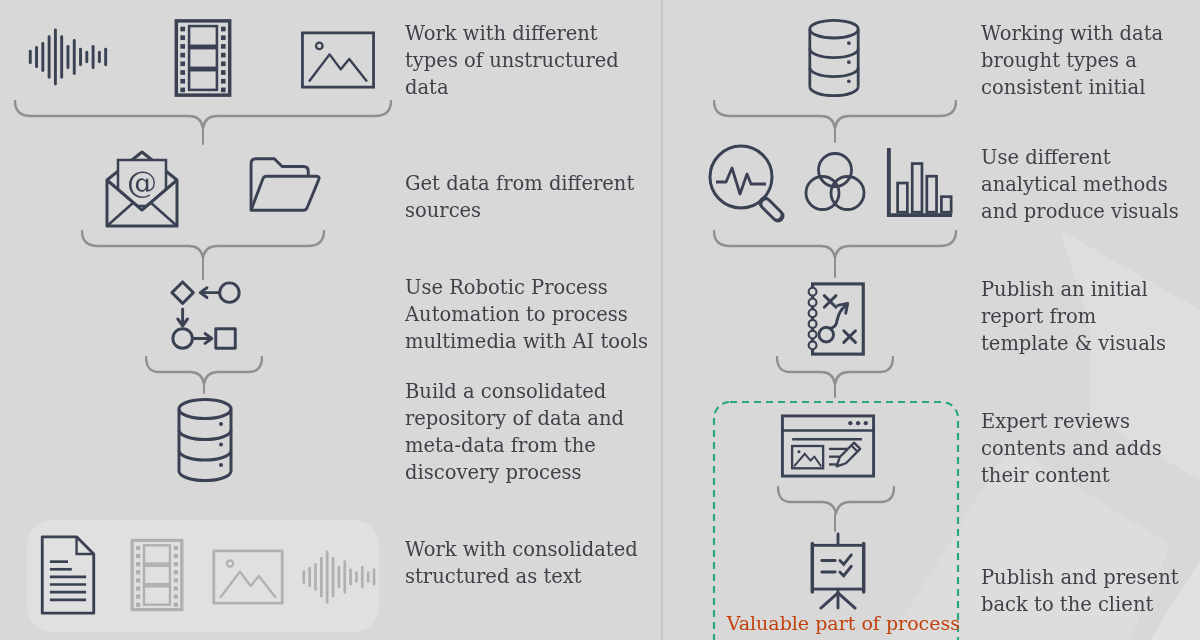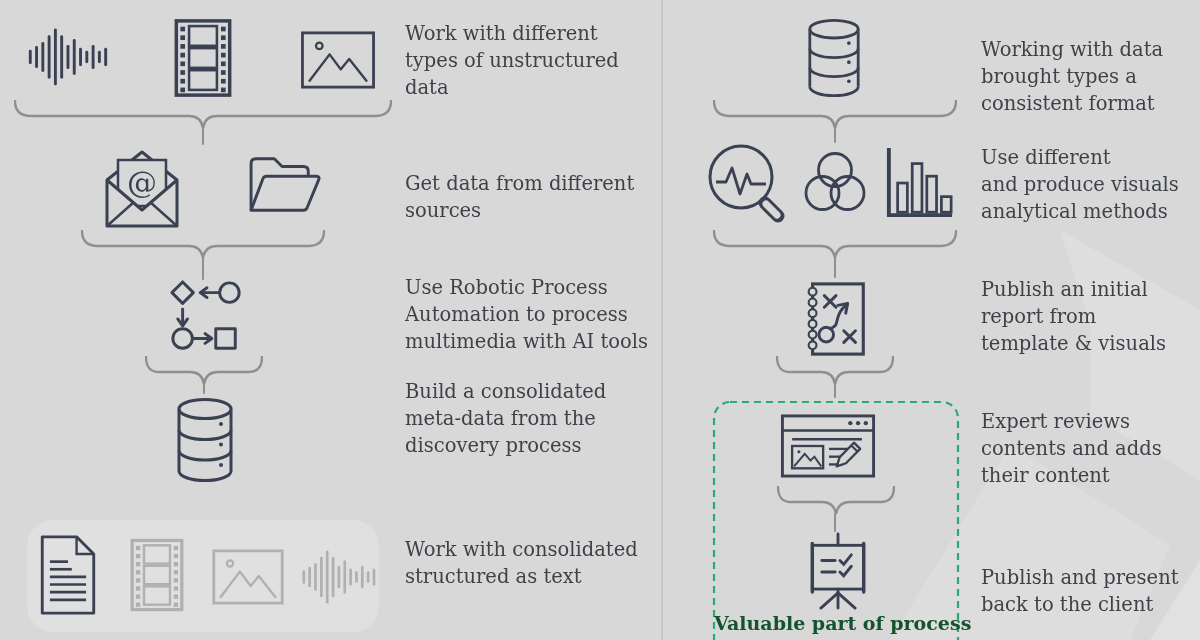--- a/index.html
+++ b/index.html
@@ -4,22 +4,22 @@
 <style>
   html,body{margin:0;padding:0;background:#d8d8d8;}
   .stage{position:relative;width:1200px;height:640px;background:#d8d8d8;overflow:hidden;
          font-family:"DejaVu Serif", "Liberation Serif", serif;}
   .abs{position:absolute;}
   .label{position:absolute;color:#3e4248;font-size:19.5px;line-height:27px;}
   .label div{white-space:nowrap;}
   .stem{position:absolute;width:2px;background:#8f8f8f;border-radius:1px;}
   .divider{position:absolute;left:661px;top:0;width:2px;height:640px;background:#c7c7c7;}
   .panel{position:absolute;left:27px;top:520px;width:352px;height:112px;background:#e0e0e0;border-radius:26px;}
-  .caption{position:absolute;left:714px;width:246px;text-align:right;color:#14532d;
-           font-size:19px;font-weight:700;line-height:26px;white-space:nowrap;}
+  .caption{position:absolute;left:714px;width:246px;text-align:right;color:#c2410c;
+           font-size:19px;font-weight:400;line-height:26px;white-space:nowrap;}
   svg{display:block;}
 </style>
 </head>
 <body>
 
 <div class="stage">
 
   <svg class="abs" style="left:880px;top:230px" width="320" height="410" viewBox="0 0 320 410">
     <polygon points="180,0 320,80 320,250 210,185 210,95" fill="#e0e0e0" opacity="0.75"></polygon>
     <polygon points="10,410 130,215 290,315 250,410" fill="#e0e0e0" opacity="0.7"></polygon>
@@ -214,20 +214,21 @@
       <div></div>
   </div>
   <div class="label" style="left:405px;top:274px">
     <div>Use Robotic Process</div>
       <div>Automation to process</div>
     <div>multimedia with AI tools</div>
       <div></div>
   </div>
   <div class="label" style="left:405px;top:378px">
     <div>Build a consolidated</div>
+      <div>repository of data and</div>
     <div>meta-data from the</div>
       <div>discovery process</div>
   </div>
   <div class="label" style="left:405px;top:536px">
     <div>Work with consolidated</div>
     <div>structured as text</div>
       <div></div>
   </div>
 
   <svg class="abs" style="left:806px;top:18px" width="56" height="80" viewBox="0 0 58 86">
@@ -342,30 +343,30 @@
         <path d="M46,42 l4,4 l8,-10"></path>
       <line x1="44" y1="60" x2="44" y2="80"></line>
       <line x1="44" y1="64" x2="26" y2="80"></line>
         <line x1="44" y1="64" x2="62" y2="80"></line>
     </g>
   </svg>
 
   <div class="caption" style="top:610px">Valuable part of process</div>
   <div class="caption" style="top:634px">as delivered to the client</div>
 
-  <div class="label" style="left:981px;top:36px">
+  <div class="label" style="left:981px;top:20px">
     <div>Working with data</div>
       <div>brought types a</div>
-    <div>consistent format</div>
+    <div>consistent initial</div>
       <div></div>
   </div>
   <div class="label" style="left:981px;top:144px">
     <div>Use different</div>
-      <div>and produce visuals</div>
-    <div>analytical methods</div>
+      <div>analytical methods</div>
+    <div>and produce visuals</div>
       <div></div>
   </div>
   <div class="label" style="left:981px;top:276px">
     <div>Publish an initial</div>
       <div>report from</div>
     <div>template &amp; visuals</div>
       <div></div>
   </div>
   <div class="label" style="left:981px;top:408px">
     <div>Expert reviews</div>

